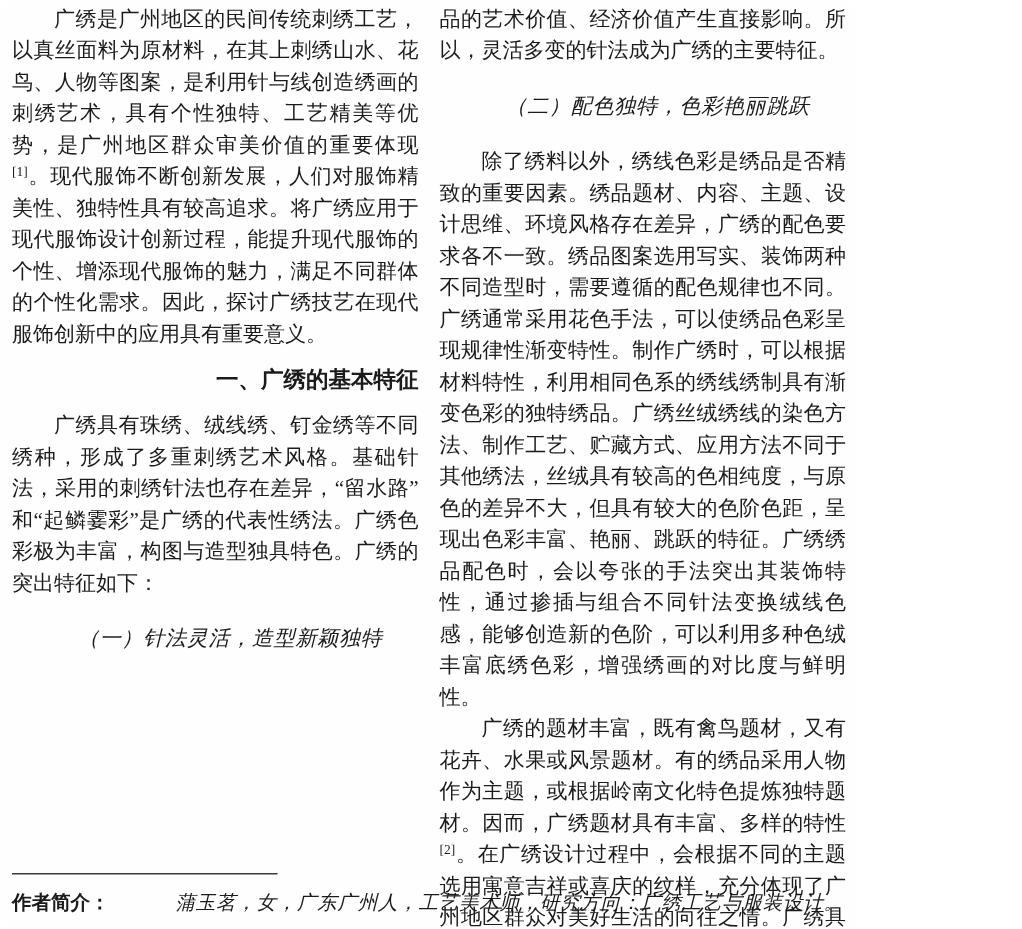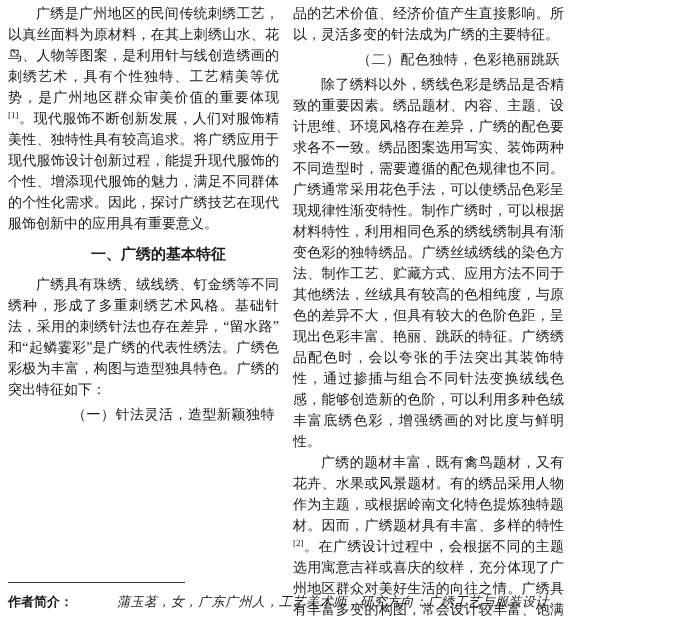--- a/index.html
+++ b/index.html
@@ -37,29 +37,30 @@
   .para.indent {
     text-indent: 2em;
   }
   .sec-heading {
     font-family: "Liberation Sans", "DejaVu Sans", sans-serif;
     font-weight: bold;
     font-size: 15px;
     line-height: 21px;
     margin: 9px 0 10px 0;
     padding-left: 2em;
-    text-align: center;
+    text-align: right;
   }
   .sub-heading {
+    font-style: italic;
     font-weight: 500;
     font-size: 14px;
     line-height: 21px;
-    margin: 4px;
+    margin: 16px;
     text-indent: 2em;
-    text-align: right;
+    text-align: left;
     letter-spacing: 0.5px;
   }
   sup.cite {
     font-size: 9px;
     line-height: 0;
     vertical-align: 5px;
     letter-spacing: 0;
   }
   .footnote {
     position: absolute;

